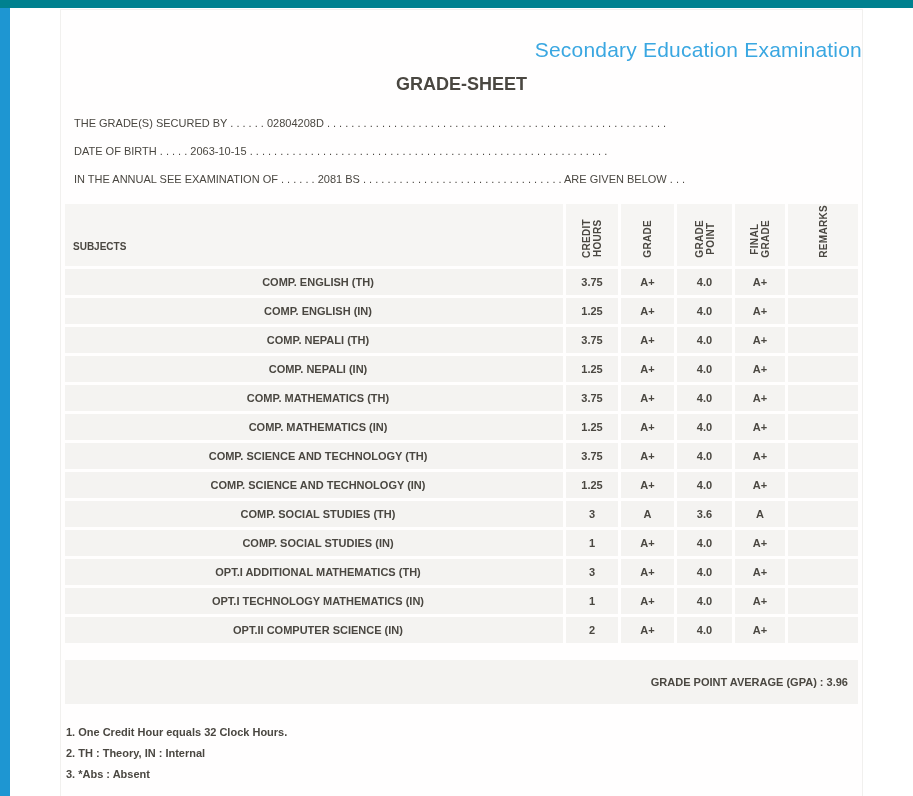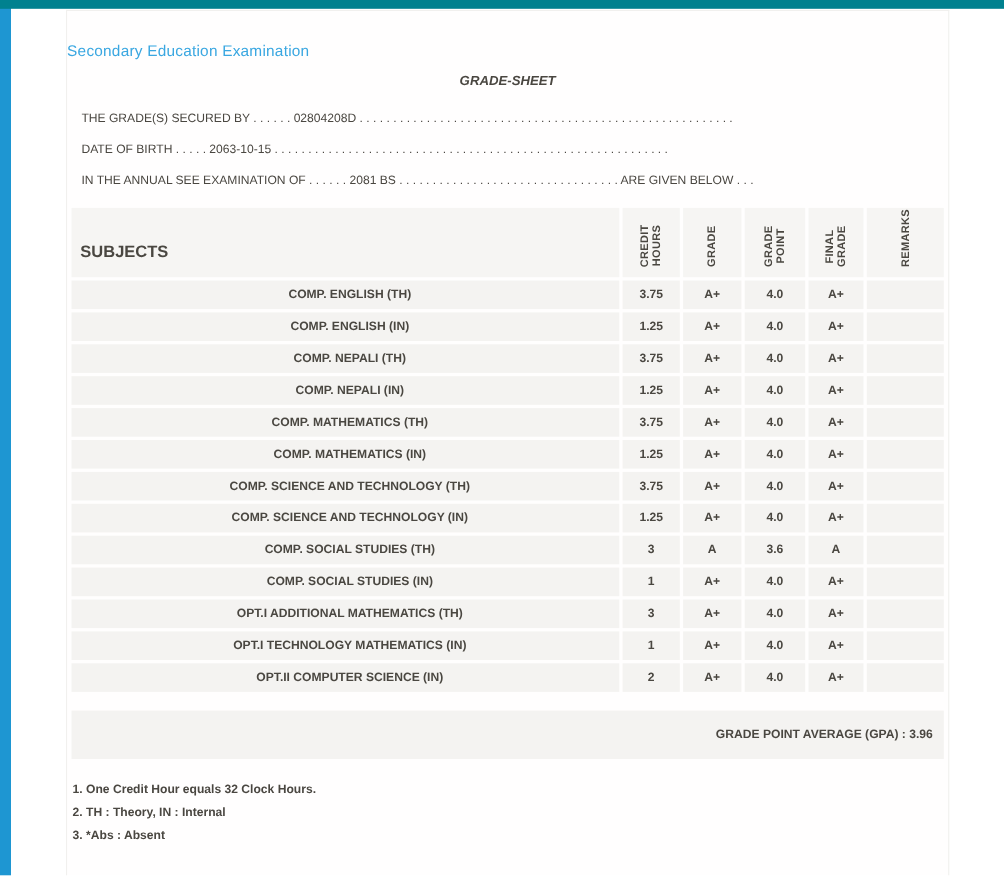--- a/index.html
+++ b/index.html
@@ -34,31 +34,30 @@
     top: 9px;
     width: 803px;
     height: 787px;
     background: #fffefe;
     border: 1px solid #f1f0ee;
     border-bottom: none;
     padding: 28px 0 0 0;
   }
   .page-title {
     margin: 0 0 12px 0;
-    text-align: left;
-    font-size: 14px;
+    text-align: right;
+    font-size: 21px;
     font-weight: 400;
     letter-spacing: 0.2px;
   }
   .subtitle {
     margin: 0 0 22px 0;
     text-align: center;
-    font-size: 12px;
-    font-weight: 700;
-    font-style: italic;
+    font-size: 18px;
+    font-weight: 700;
   }
   .info-lines { margin: 0 0 14px 13px; }
   .info-line {
     font-size: 11px;
     font-weight: 400;
     margin: 0 0 16px 0;
     white-space: nowrap;
     overflow: hidden;
   }
   table.grades {
@@ -79,21 +78,21 @@
   table.grades col.c-remarks  { width: 70px; }
   table.grades th {
     background: #f6f5f3;
     vertical-align: bottom;
     font-weight: 700;
     height: 62px;
   }
   th.h-subjects {
     text-align: left;
     padding: 0 0 14px 8px;
-    font-size: 15px;
+    font-size: 10px;
   }
   th.h-vert {
     text-align: center;
     padding-bottom: 6px;
   }
   .vert {
     display: inline-block;
     writing-mode: vertical-rl;
     transform: rotate(180deg);
     white-space: pre-line;

